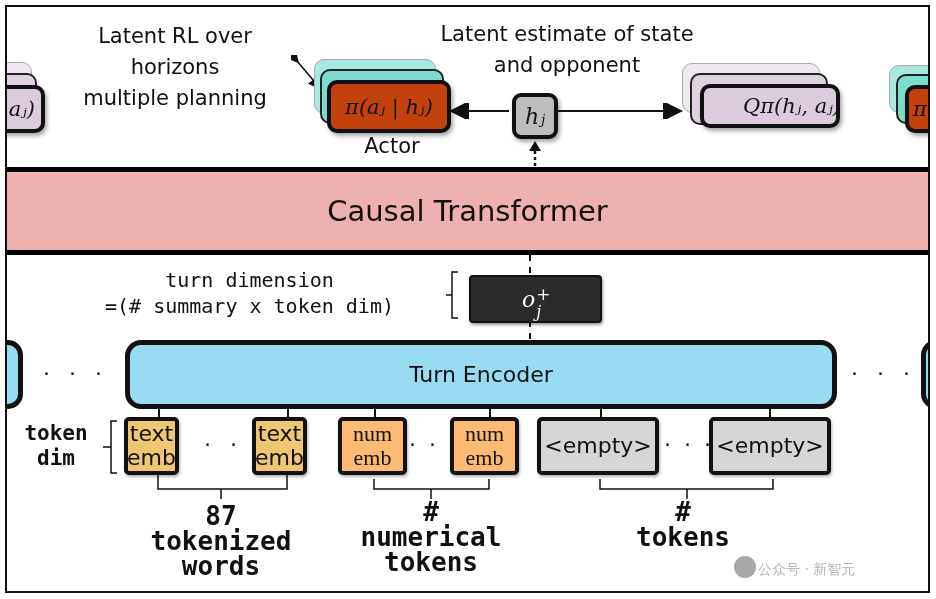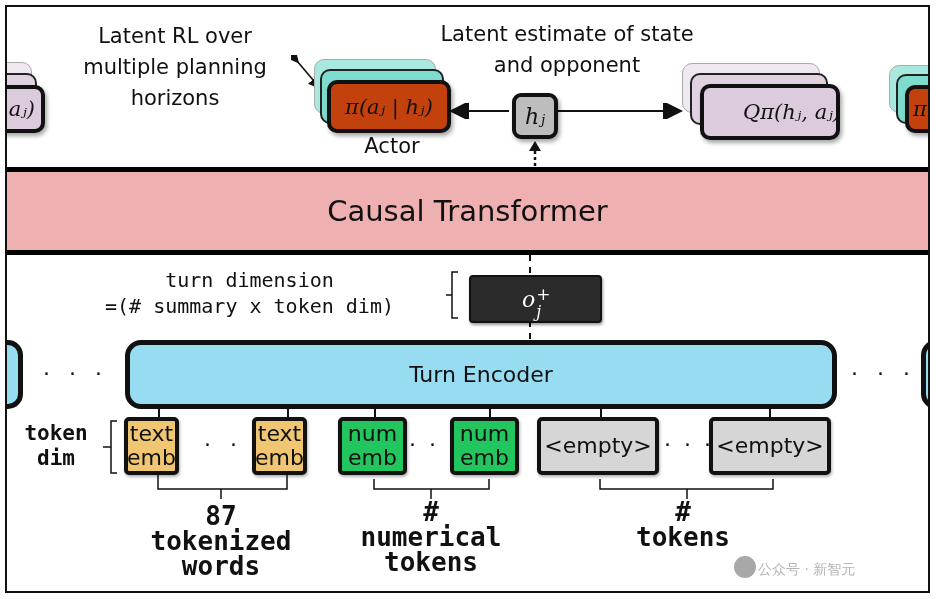--- a/index.html
+++ b/index.html
@@ -45,21 +45,21 @@
   .encoder { position:absolute; left:118px; top:333px; width:712px; height:69px; box-sizing:border-box;
              background:#97dcf0; border:5px solid #111; border-radius:16px;
              display:flex; align-items:center; justify-content:center; font-size:22px; }
   .enc-edge { position:absolute; top:333px; width:30px; height:69px; box-sizing:border-box;
               background:#97dcf0; border:5px solid #111; border-radius:16px; }
 
   .tok { position:absolute; top:410px; height:58px; box-sizing:border-box; border:4px solid #111;
          border-radius:5px; display:flex; align-items:center; justify-content:center;
          text-align:center; font-size:22px; line-height:24px; box-shadow:1px 2px 3px rgba(0,0,0,0.3); }
   .tok.text { background:#f0c673; width:55px; }
-  .tok.num  { background:#22c55e; width:69px; }
+  .tok.num  { background:#fdba74; width:69px;font-family:Liberation Serif, serif; }
   .tok.empty{ background:#d6d6d6; width:122px; }
 
   .dots { position:absolute; font-size:22px; letter-spacing:6px; line-height:20px; }
   .line-v { position:absolute; width:2px; background:#111; }
 
   .bold-mono { font-family:"DejaVu Sans Mono", monospace; font-weight:bold; font-size:26px;
                line-height:25px; text-align:center; }
 
   .watermark { position:absolute; left:727px; top:549px; font-size:14px; color:#b5b5b5; white-space:nowrap; }
   .wm-dot { display:inline-block; width:22px; height:22px; border-radius:50%; background:#a8a8a8;
@@ -73,22 +73,22 @@
   <div>
     <div class="card back lilac-back" style="left:-20px;top:55px;width:45px;height:55px;"></div>
     <div class="card mid lilac-mid" style="left:-20px;top:66px;width:50px;height:55px;"></div>
     <div class="card front lilac" style="left:-20px;top:78px;width:58px;height:48px;justify-content:flex-end;padding-right:6px;">
       <span class="serif-it">aⱼ)</span>
     </div>
   </div>
 
   <div class="abs cap" style="left:68px;top:14px;width:200px;">
     <div>Latent RL over</div>
+    <div>horizons</div>
     <div>multiple planning</div>
-    <div>horizons</div>
   </div>
 
   <svg class="abs" style="left:284px;top:48px;" width="36" height="40">
     <defs>
       <marker id="ah" markerWidth="8" markerHeight="8" refX="6" refY="4" orient="auto">
         <path d="M0,0 L8,4 L0,8 z" fill="#111"></path>
       </marker>
     </defs>
     <line x1="6" y1="6" x2="28" y2="32" stroke="#111" stroke-width="1.6" marker-end="url(#ah)" marker-start="url(#ah)"></line>
   </svg>
@@ -122,21 +122,21 @@
   </div>
 
   <svg class="abs" style="left:520px;top:134px;" width="16" height="28">
     <path d="M8,0 L14,10 L2,10 z" fill="#111"></path>
     <line x1="8" y1="10" x2="8" y2="28" stroke="#111" stroke-width="2.5" stroke-dasharray="3,3"></line>
   </svg>
 
   <div>
     <div class="card back lilac-back" style="left:675px;top:56px;width:138px;height:50px;"></div>
     <div class="card mid lilac-mid" style="left:683px;top:66px;width:138px;height:52px;"></div>
-    <div class="card front lilac" style="left:693px;top:77px;width:140px;height:56px;padding-left:44px;">
+    <div class="card front lilac" style="left:693px;top:77px;width:140px;height:44px;padding-left:44px;">
       <span class="serif-it">Qπ(hⱼ, aⱼ)</span>
     </div>
   </div>
   <div class="abs cap" style="left:712px;top:108px;width:110px;margin-top:48px;">Critic</div>
 
   <div>
     <div class="card back teal-back" style="left:882px;top:58px;width:60px;height:48px;"></div>
     <div class="card mid teal-mid" style="left:889px;top:67px;width:60px;height:50px;"></div>
     <div class="card front teal" style="left:898px;top:78px;width:60px;height:48px;justify-content:flex-start;padding-left:4px;">
       <span class="serif-it">π(</span>

